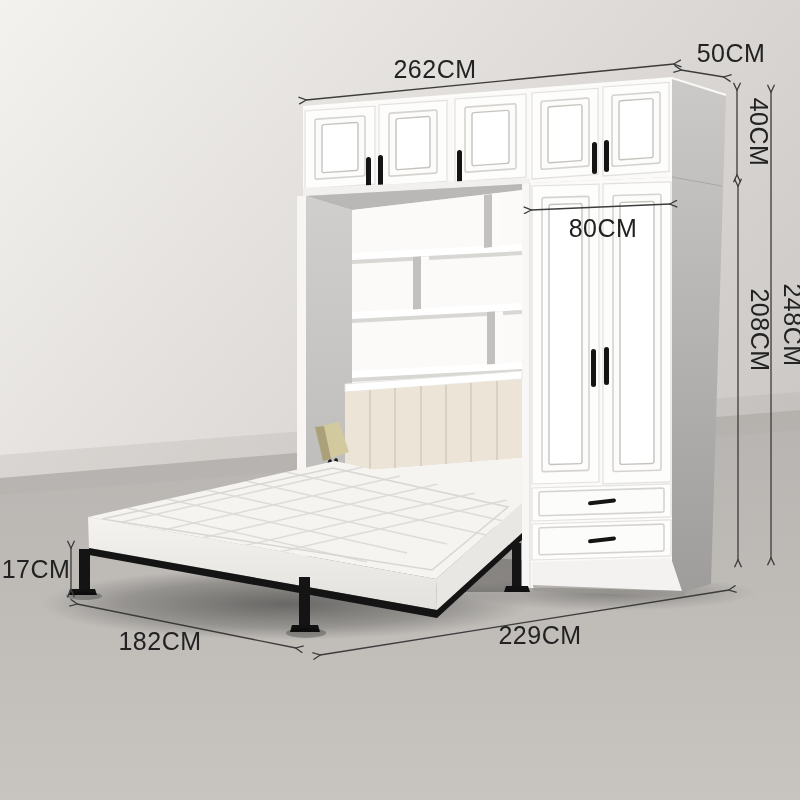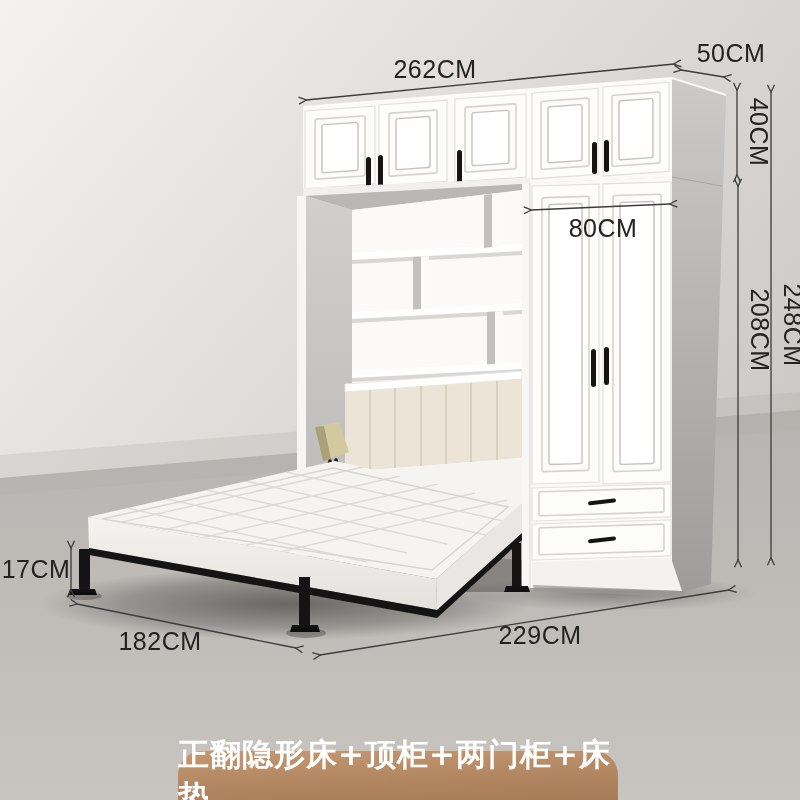--- a/index.html
+++ b/index.html
@@ -261,16 +261,13 @@
       <line class="dim-line" x1="77" y1="604" x2="296" y2="648" marker-start="url(#arw)" marker-end="url(#arw)"></line>
       <text class="dim-text" x="160" y="650" text-anchor="middle">182CM</text>
     </g>
     <g>
       <line class="dim-line" x1="320" y1="655" x2="729" y2="590" marker-start="url(#arw)" marker-end="url(#arw)"></line>
       <text class="dim-text" x="540" y="644" text-anchor="middle">229CM</text>
     </g>
   </g>
 </svg>
 
-<div class="banner">
-  <span class="banner-text">正翻隐形床+顶柜+两门柜+床垫</span>
 </div>
-</div>
 
 </body></html>

